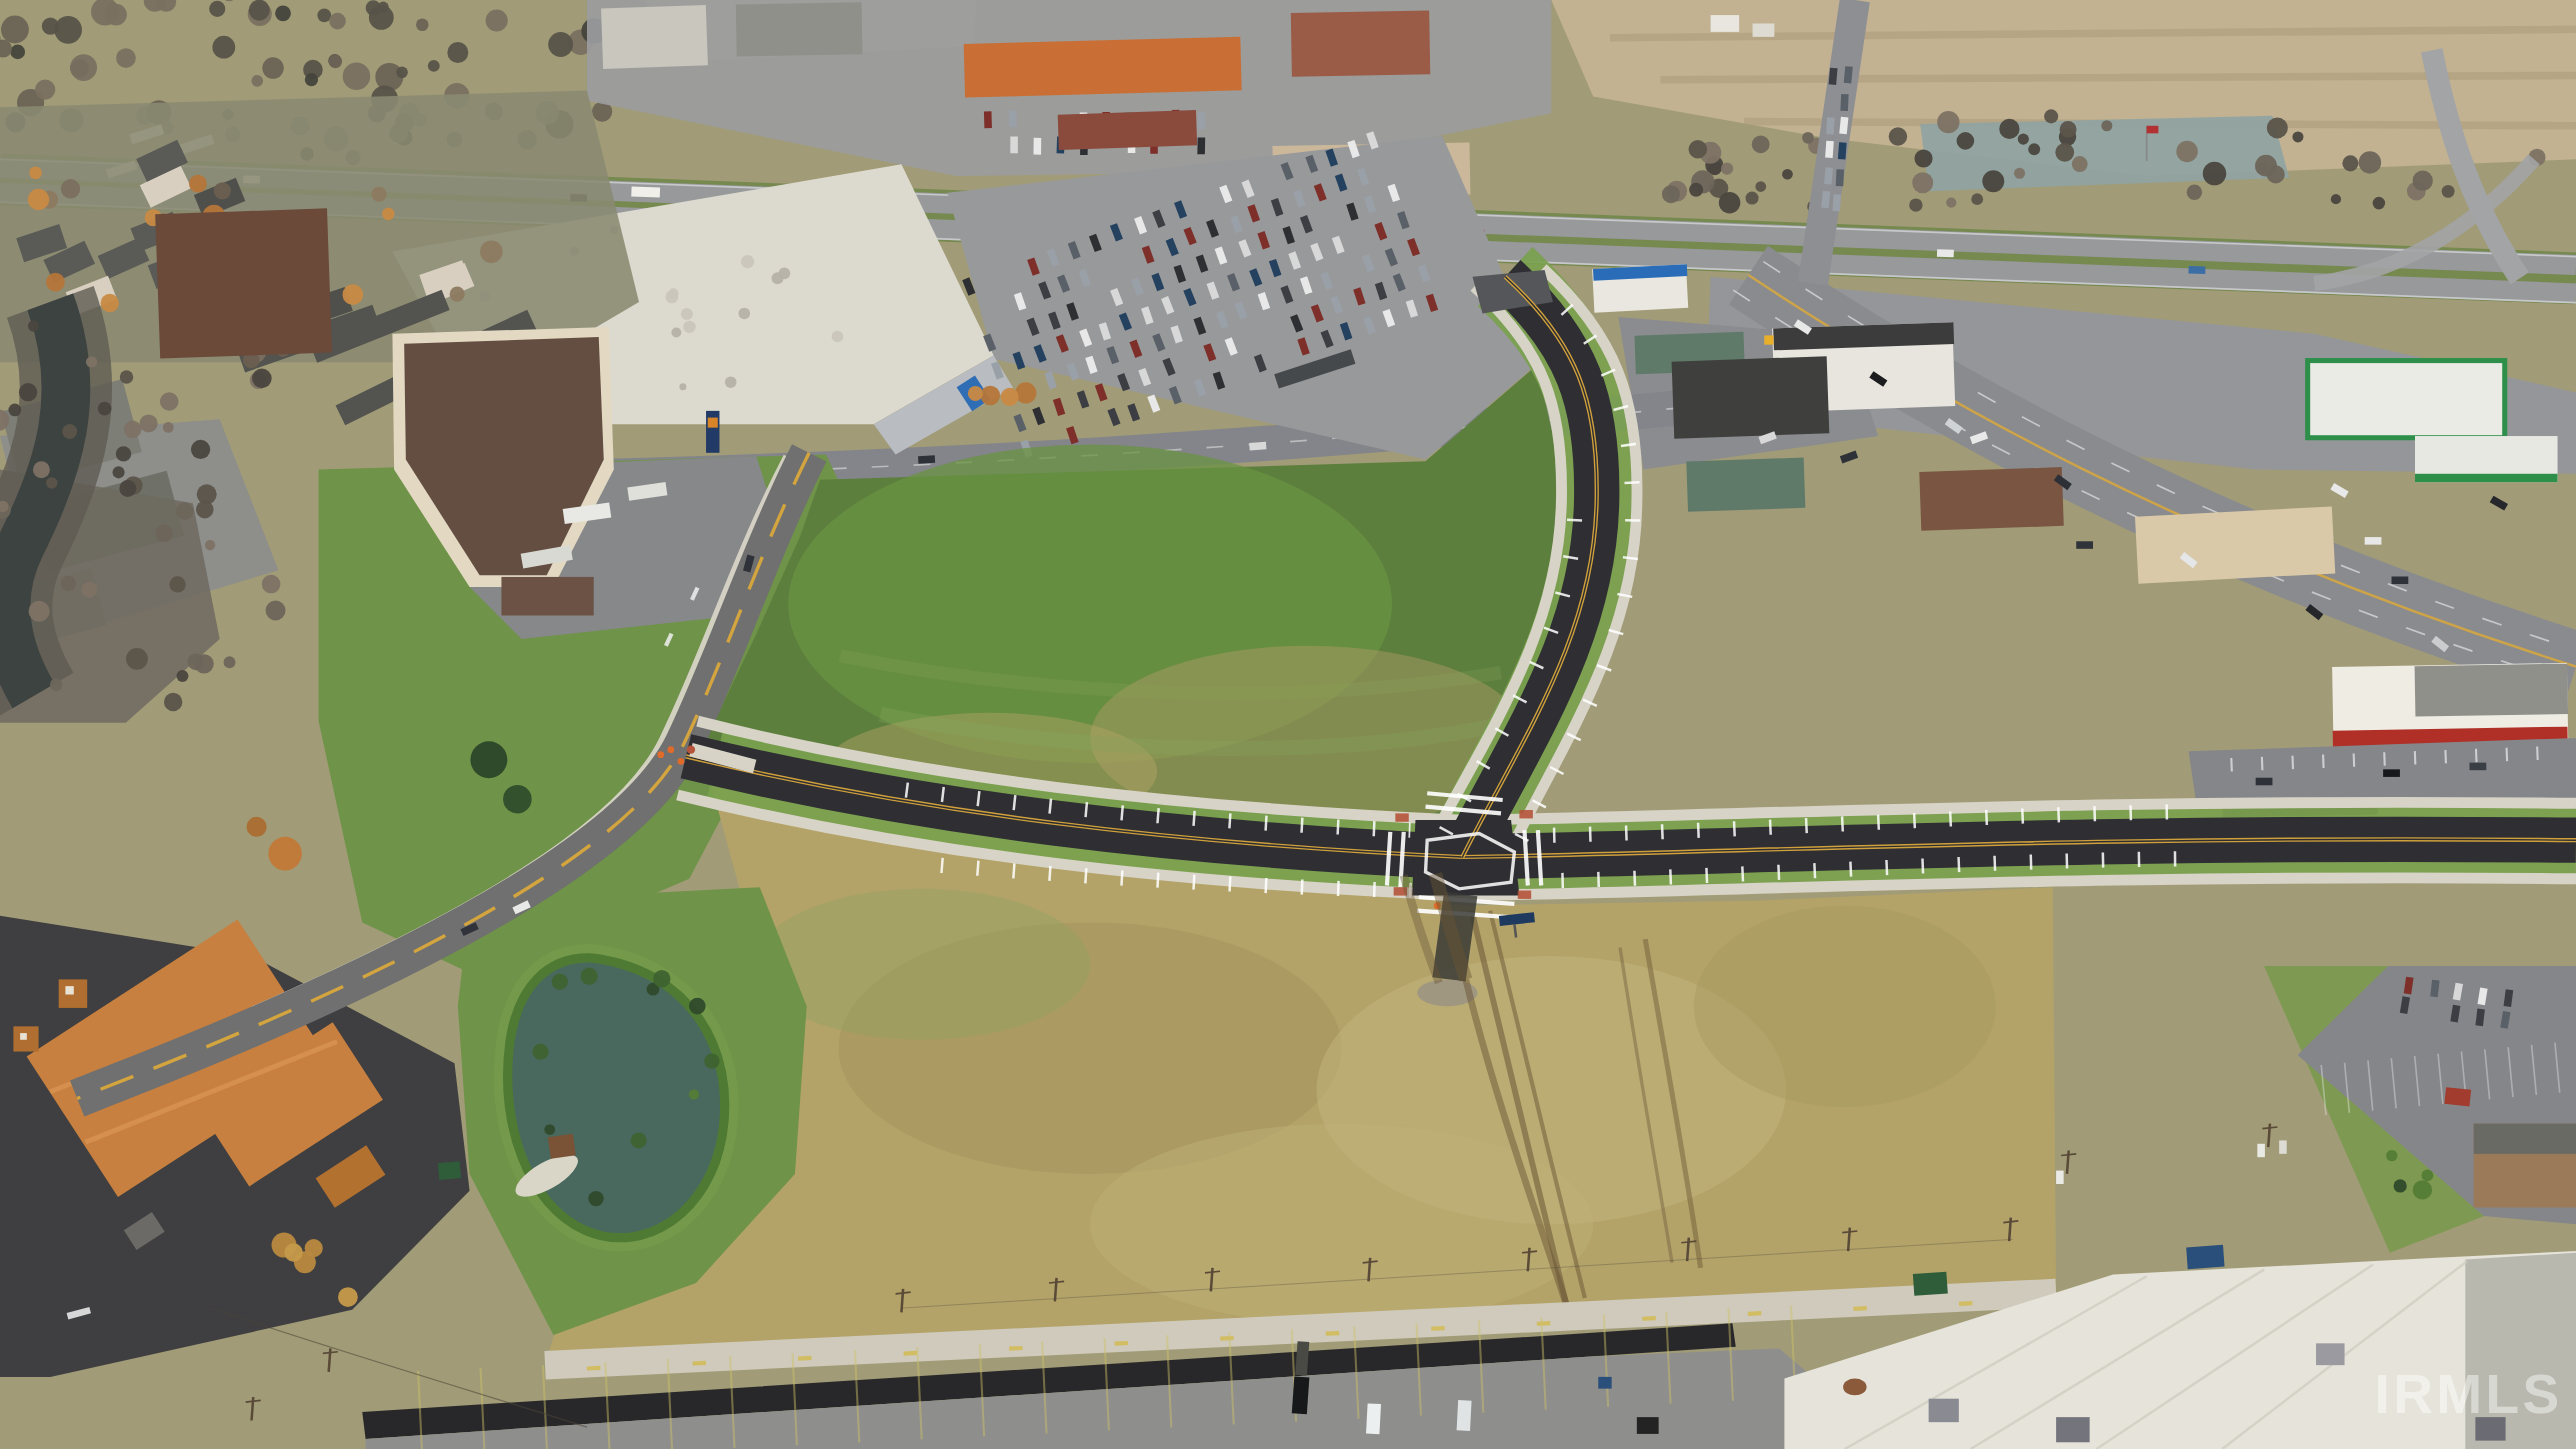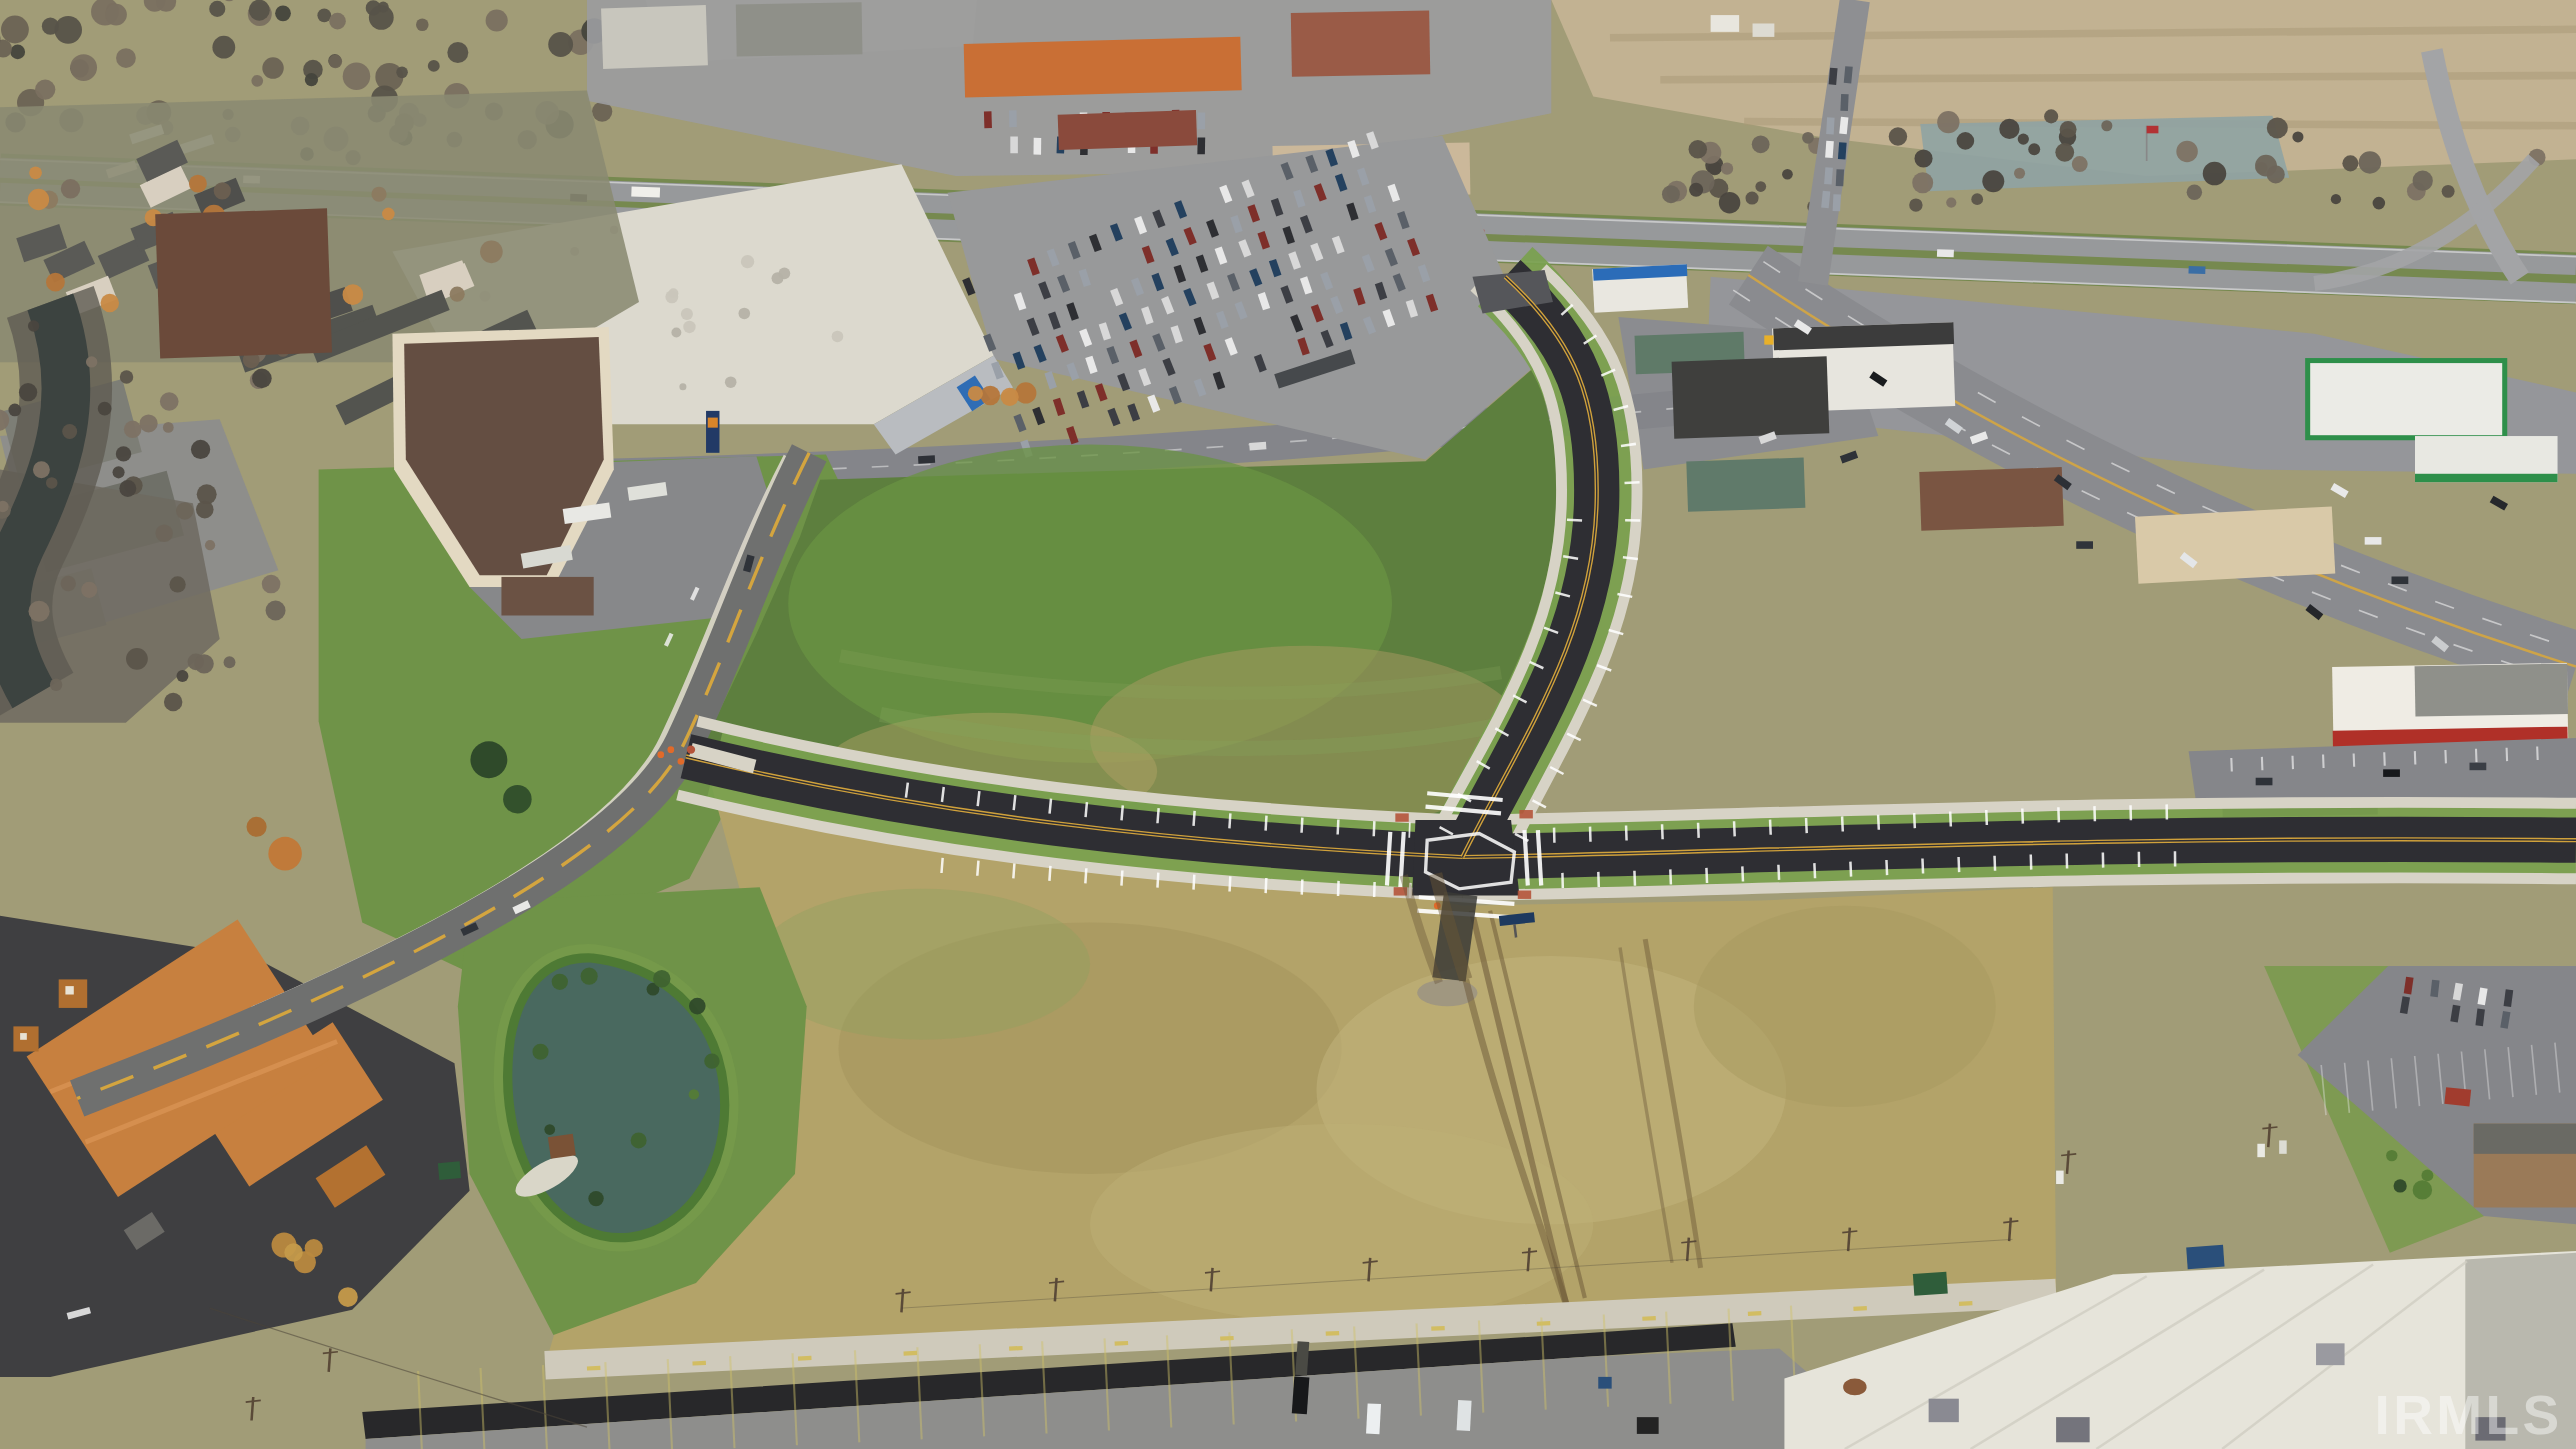--- a/index.html
+++ b/index.html
@@ -1,19 +1,19 @@
 <!DOCTYPE html>
 <html style="font-size:13.4px"><head>
 <meta charset="utf-8">
 <style>
   html,body{margin:0;padding:0;background:#6b6b66;}
   .stage{position:relative;width:2576px;height:1449px;overflow:hidden;
          background:#9c9a76;font-family:"Liberation Sans",sans-serif;}
   .stage svg{position:absolute;left:0;top:0;width:100%;height:100%;display:block;}
-  .watermark{position:absolute;right:13.4px;bottom:2px;font-size:55px;font-weight:bold;
+  .watermark{position:absolute;right:13.4px;bottom:23px;font-size:55px;font-weight:bold;
              color:rgba(255,255,255,0.45);letter-spacing:3.4px;user-select:none;}
 </style>
 </head>
 <body>
 
 <div class="stage">
   <svg id="scene" viewBox="0 0 3072 1728" preserveAspectRatio="xMidYMid slice">
       <path d="M0,0L3072,0L3072,1728L0,1728Z" fill="#a19c77"></path>
       <path d="M1850,0L3072,0L3072,190L2560,210L2180,165L1900,115Z" fill="#c2b292"></path>
       <path d="M1920,45 L3072,35 M1980,95 L3072,90 M2080,145 L3072,150" fill="none" stroke="#ab9a78" stroke-width="9" opacity="0.55" stroke-linecap="butt"></path>

